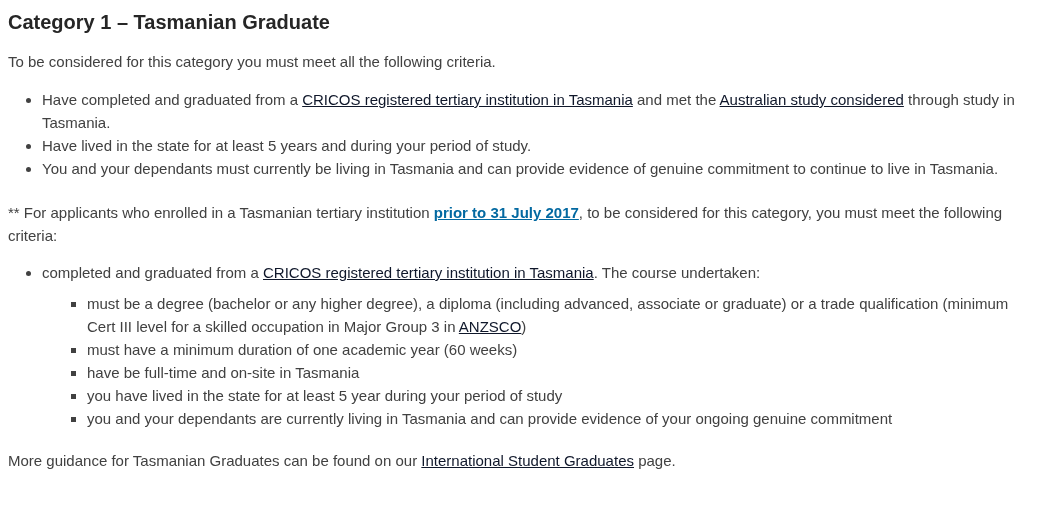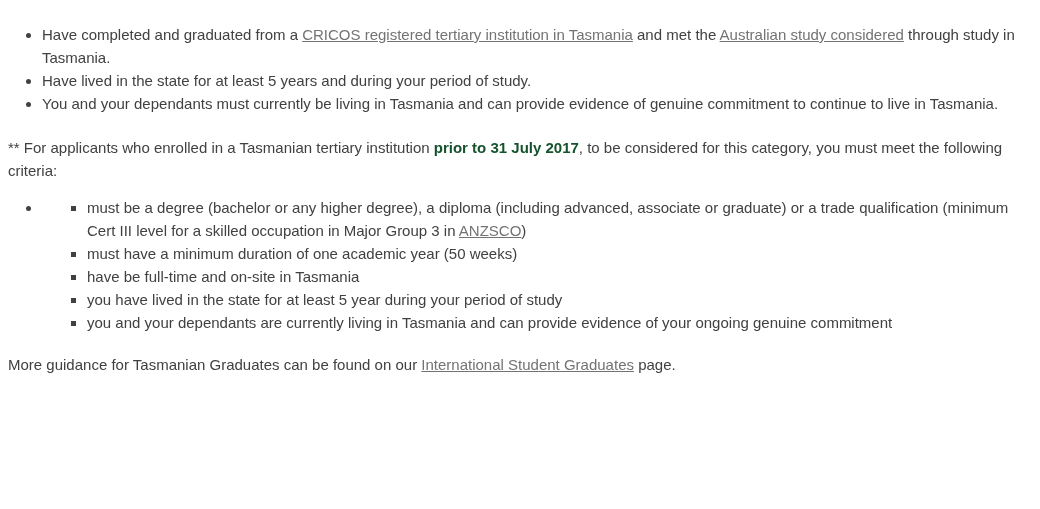--- a/index.html
+++ b/index.html
@@ -28,46 +28,49 @@
   p.note { margin-top: 21px; }
   p.footer-para { margin-top: 19px; }
 
   ul { margin: 0; padding: 0 0 0 34px; }
   ul.criteria-list { margin-top: 15px; list-style: disc; }
   ul.pre2017-list { margin-top: 14px; list-style: disc; }
   ul.course-sub-list { list-style: square; padding-left: 37px; margin: 8px; }
   li { padding: 0; }
 
   a {
-    color: #737373;
+    color: #0f172a;
     text-decoration: underline;
     cursor: pointer;
   }
-  strong { font-weight: bold; color: #14532d; }
+  strong { font-weight: bold; color: #0369a1; text-decoration: underline; }
 </style>
 </head>
 <body>
 
 <div class="doc">
 
+  <h2 class="page-title">Category 1 – Tasmanian Graduate</h2>
 
+  <p class="intro">To be considered for this category you must meet all the following criteria.</p>
 
   <ul class="criteria-list">
     <li>Have completed and graduated from a <a href="#">CRICOS registered tertiary institution in Tasmania</a> and met the <a href="#">Australian study considered</a> through study in Tasmania.</li>
     <li>Have lived in the state for at least 5 years and during your period of study.</li>
     <li>You and your dependants must currently be living in Tasmania and can provide evidence of genuine commitment to continue to live in Tasmania.</li>
   </ul>
 
   <p class="note">** For applicants who enrolled in a Tasmanian tertiary institution <strong>prior to 31 July 2017</strong>, to be considered for this category, you must meet the following criteria:</p>
 
   <ul class="pre2017-list">
     <li>
+      <span>completed and graduated from a <a href="#">CRICOS registered tertiary institution in Tasmania</a>. The course undertaken:</span>
       <ul class="course-sub-list">
         <li>must be a degree (bachelor or any higher degree), a diploma (including advanced, associate or graduate) or a trade qualification (minimum Cert III level for a skilled occupation in Major Group 3 in <a href="#">ANZSCO</a>)</li>
-        <li>must have a minimum duration of one academic year (50 weeks)</li>
+        <li>must have a minimum duration of one academic year (60 weeks)</li>
         <li>have be full-time and on-site in Tasmania</li>
         <li>you have lived in the state for at least 5 year during your period of study</li>
         <li>you and your dependants are currently living in Tasmania and can provide evidence of your ongoing genuine commitment</li>
       </ul>
     </li>
   </ul>
 
   <p class="footer-para">More guidance for Tasmanian Graduates can be found on our <a href="#">International Student Graduates</a> page.</p>
 
 </div>

